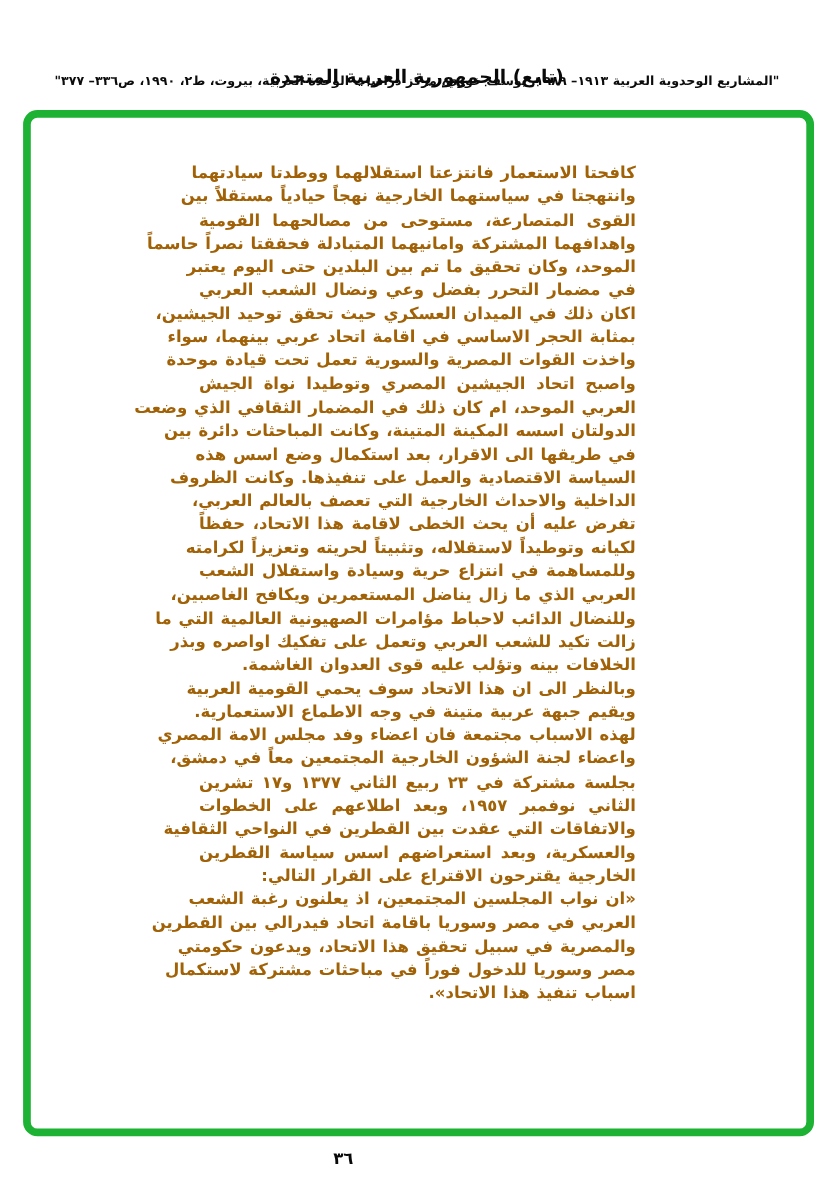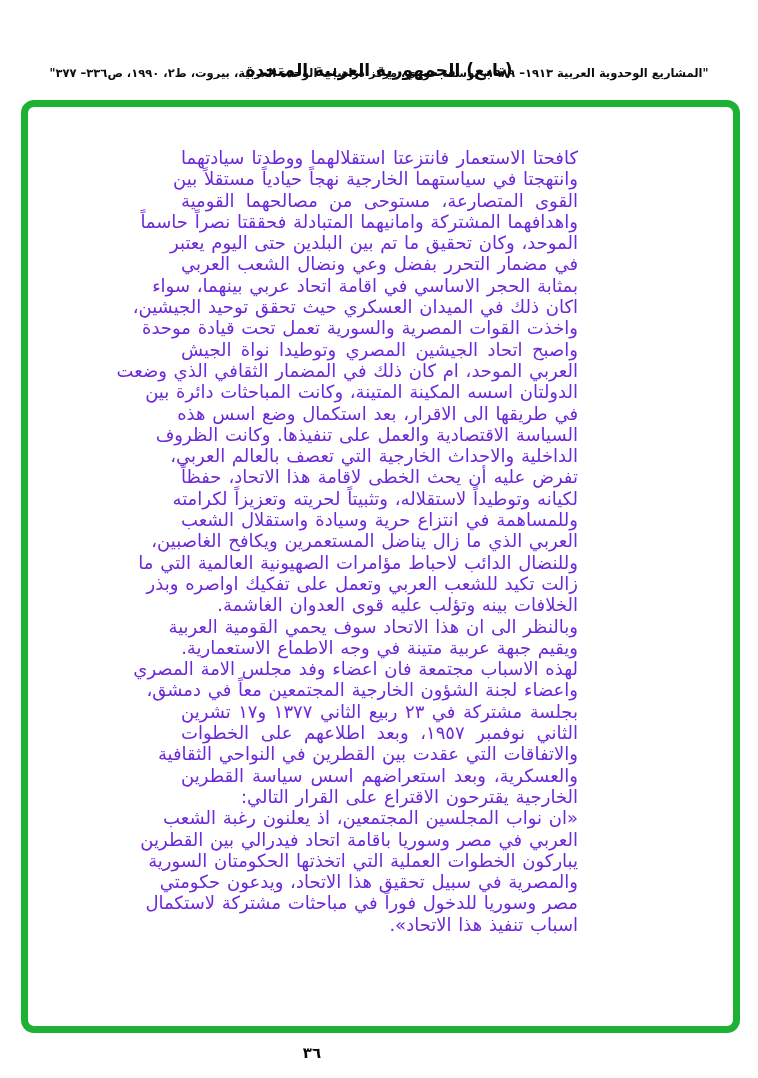--- a/index.html
+++ b/index.html
@@ -28,28 +28,28 @@
     box-sizing:border-box;
     border:7px solid #1db233;
     border-radius:13px;
     background:transparent;
   }
   .text-col{
     position:absolute;top:147px;left:181px;width:397px;
     direction:rtl;
   }
   .line{
-    font-size:18px;
-    font-weight:normal;
+    font-size:15px;
+    font-weight:bold;
     line-height:21.3px;
     height:21.3px;
     text-align:justify;
     text-align-last:justify;
     word-spacing:1px;
-    color:#6d28d9;
+    color:#a16207;
     overflow:visible;
     white-space:nowrap;
   }
   .line.para-end{
     text-align-last:right;
     margin-left:39px;
   }
   .page-number{
     position:absolute;top:1044px;left:0;width:624px;
     text-align:center;direction:rtl;
@@ -67,22 +67,22 @@
 
   <div class="border-frame" style="border-color: rgb(29, 178, 51);"></div>
 
   <div class="text-col" id="text-block">
       <div class="line">كافحتا الاستعمار فانتزعتا استقلالهما ووطدتا سيادتهما</div>
       <div class="line">وانتهجتا في سياستهما الخارجية نهجاً حيادياً مستقلاً بين</div>
       <div class="line">القوى المتصارعة، مستوحى من مصالحهما القومية</div>
       <div class="line">واهدافهما المشتركة وامانيهما المتبادلة فحققتا نصراً حاسماً</div>
       <div class="line">الموحد، وكان تحقيق ما تم بين البلدين حتى اليوم يعتبر</div>
       <div class="line">في مضمار التحرر بفضل وعي ونضال الشعب العربي</div>
+      <div class="line">اكان ذلك في الميدان العسكري حيث تحقق توحيد الجيشين،</div>
       <div class="line">بمثابة الحجر الاساسي في اقامة اتحاد عربي بينهما، سواء</div>
-      <div class="line">اكان ذلك في الميدان العسكري حيث تحقق توحيد الجيشين،</div>
       <div class="line">واخذت القوات المصرية والسورية تعمل تحت قيادة موحدة</div>
       <div class="line">واصبح اتحاد الجيشين المصري وتوطيدا نواة الجيش</div>
       <div class="line">العربي الموحد، ام كان ذلك في المضمار الثقافي الذي وضعت</div>
       <div class="line">الدولتان اسسه المكينة المتينة، وكانت المباحثات دائرة بين</div>
       <div class="line">في طريقها الى الاقرار، بعد استكمال وضع اسس هذه</div>
       <div class="line">السياسة الاقتصادية والعمل على تنفيذها. وكانت الظروف</div>
       <div class="line">الداخلية والاحداث الخارجية التي تعصف بالعالم العربي،</div>
       <div class="line">تفرض عليه أن يحث الخطى لاقامة هذا الاتحاد، حفظاً</div>
       <div class="line">لكيانه وتوطيداً لاستقلاله، وتثبيتاً لحريته وتعزيزاً لكرامته</div>
       <div class="line">وللمساهمة في انتزاع حرية وسيادة واستقلال الشعب</div>
@@ -94,21 +94,20 @@
       <div class="line para-end">ويقيم جبهة عربية متينة في وجه الاطماع الاستعمارية.</div>
       <div class="line">لهذه الاسباب مجتمعة فان اعضاء وفد مجلس الامة المصري</div>
       <div class="line">واعضاء لجنة الشؤون الخارجية المجتمعين معاً في دمشق،</div>
       <div class="line">بجلسة مشتركة في ٢٣ ربيع الثاني ١٣٧٧ و١٧ تشرين</div>
       <div class="line">الثاني نوفمبر ١٩٥٧، وبعد اطلاعهم على الخطوات</div>
       <div class="line">والاتفاقات التي عقدت بين القطرين في النواحي الثقافية</div>
       <div class="line">والعسكرية، وبعد استعراضهم اسس سياسة القطرين</div>
       <div class="line para-end">الخارجية يقترحون الاقتراع على القرار التالي:</div>
       <div class="line">«ان نواب المجلسين المجتمعين، اذ يعلنون رغبة الشعب</div>
       <div class="line">العربي في مصر وسوريا باقامة اتحاد فيدرالي بين القطرين</div>
-      <div class="line">يباركون الخطوات العملية التي اتخذتها الحكومتان السورية</div>
       <div class="line">والمصرية في سبيل تحقيق هذا الاتحاد، ويدعون حكومتي</div>
       <div class="line">مصر وسوريا للدخول فوراً في مباحثات مشتركة لاستكمال</div>
       <div class="line para-end">اسباب تنفيذ هذا الاتحاد».</div>
     </div>
 
   <div class="page-number">٣٦</div>
 
 </div>
 
 </body></html>

